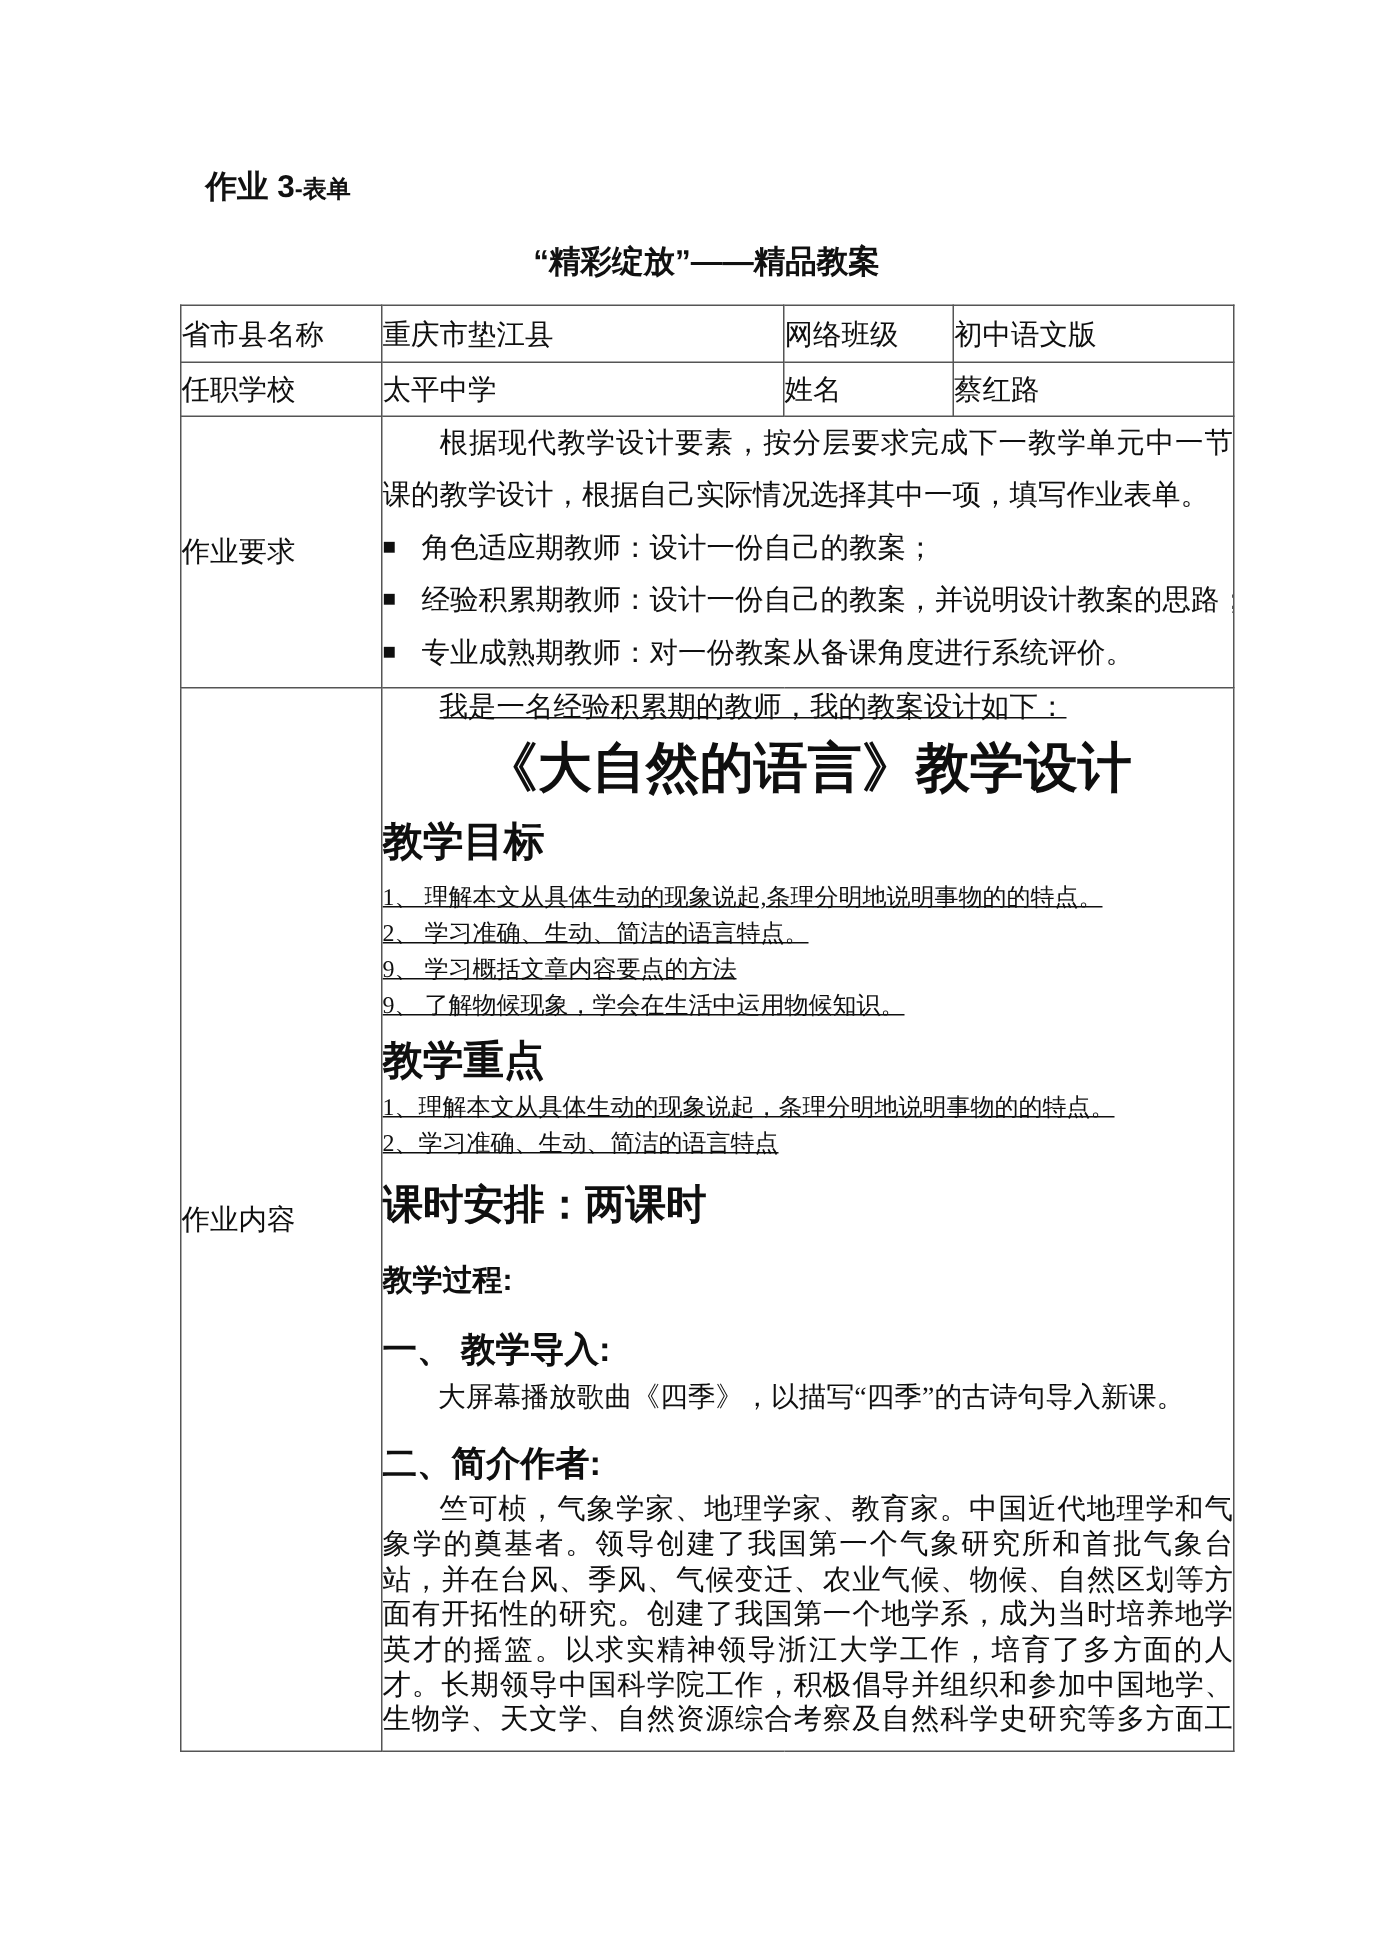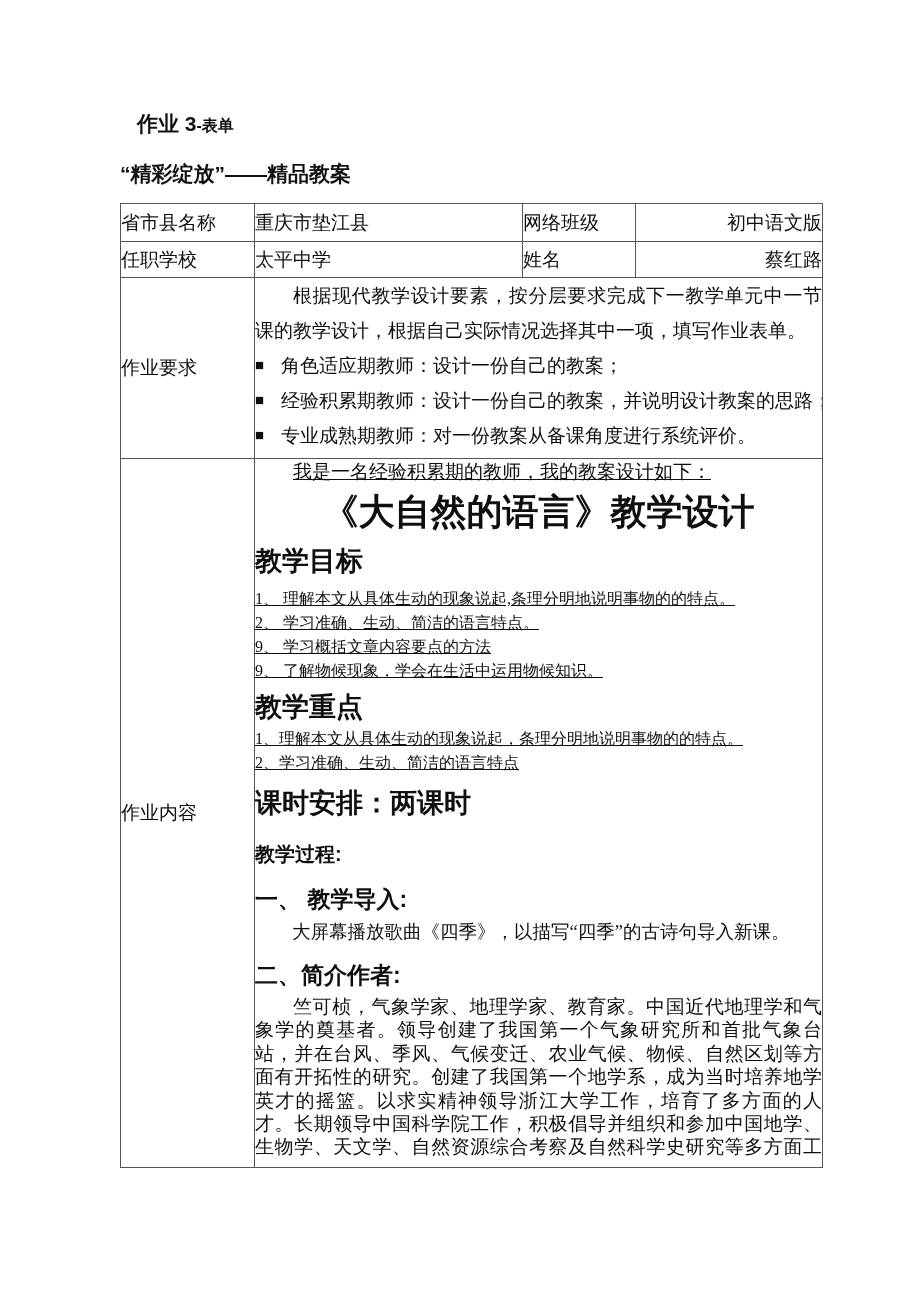--- a/index.html
+++ b/index.html
@@ -16,21 +16,21 @@
     padding-top:110px;
     margin-left:17px;
     font-family:"Liberation Sans", sans-serif;
     font-weight:bold;
     color:#111;
   }
   .doc-title .main{font-size:21px;}
   .doc-title .suffix{font-size:16px;}
   .subtitle{
     margin-top:22px;
-    text-align:left;
+    text-align:center;
     font-family:"Liberation Sans", sans-serif;
     font-weight:bold;
     font-size:21px;
     color:#111;
   }
   table.form{
     margin-top:15px;
     border-collapse:collapse;
     table-layout:fixed;
     width:702px;
@@ -43,21 +43,21 @@
     overflow:hidden;
     margin-left:36px;
   }
   td.lab{vertical-align:middle;padding-left:14px;}
   tr.r1{height:38px;}
   tr.r2{height:36px;}
   tr.r3{height:181px;}
   tr.r4{height:709px;}
   td.v2{padding-left:46px;vertical-align:middle;}
   td.lab3{padding-left:11px;vertical-align:middle;}
-  td.v4{text-align:right;vertical-align:middle;}
+  td.v4{text-align:left;vertical-align:middle;}
   td.bigcell{vertical-align:top;padding:5px 7px 0 8px;}
   .req-intro{
     margin:0;line-height:35px;text-indent:2em;text-align:justify;
   }
   .bullet{line-height:35px;display:flex;align-items:center;}
   .bullet .sq{font-size:15px;margin-right:17px;line-height:1;}
   .bullet .bt{font-size:19px;white-space:nowrap;}
   .clip{height:700px;overflow:hidden;}
   .r4-intro{margin:0;line-height:26px;text-indent:2em;text-decoration:underline;}
   .lesson-title{

